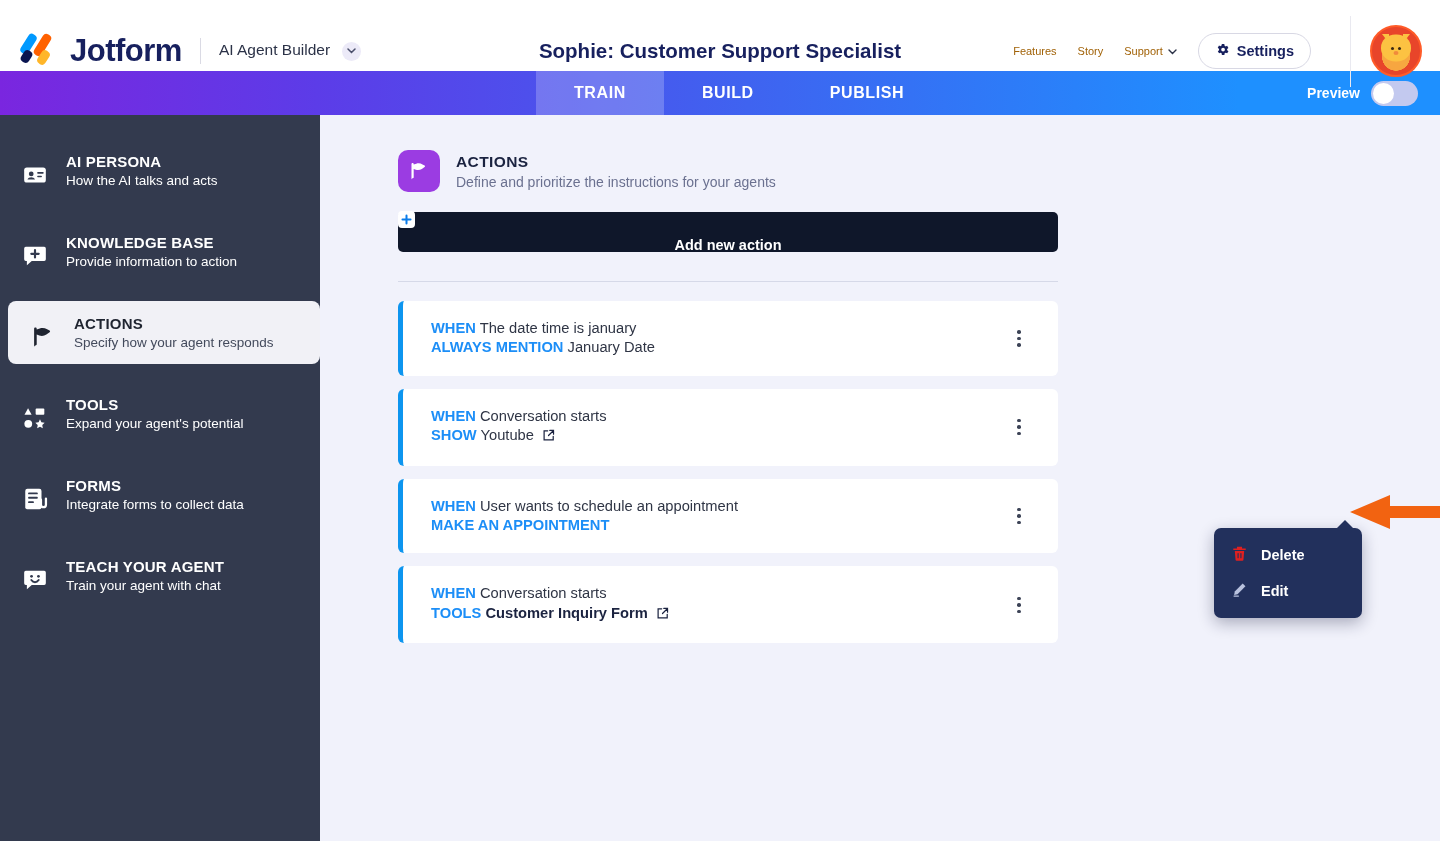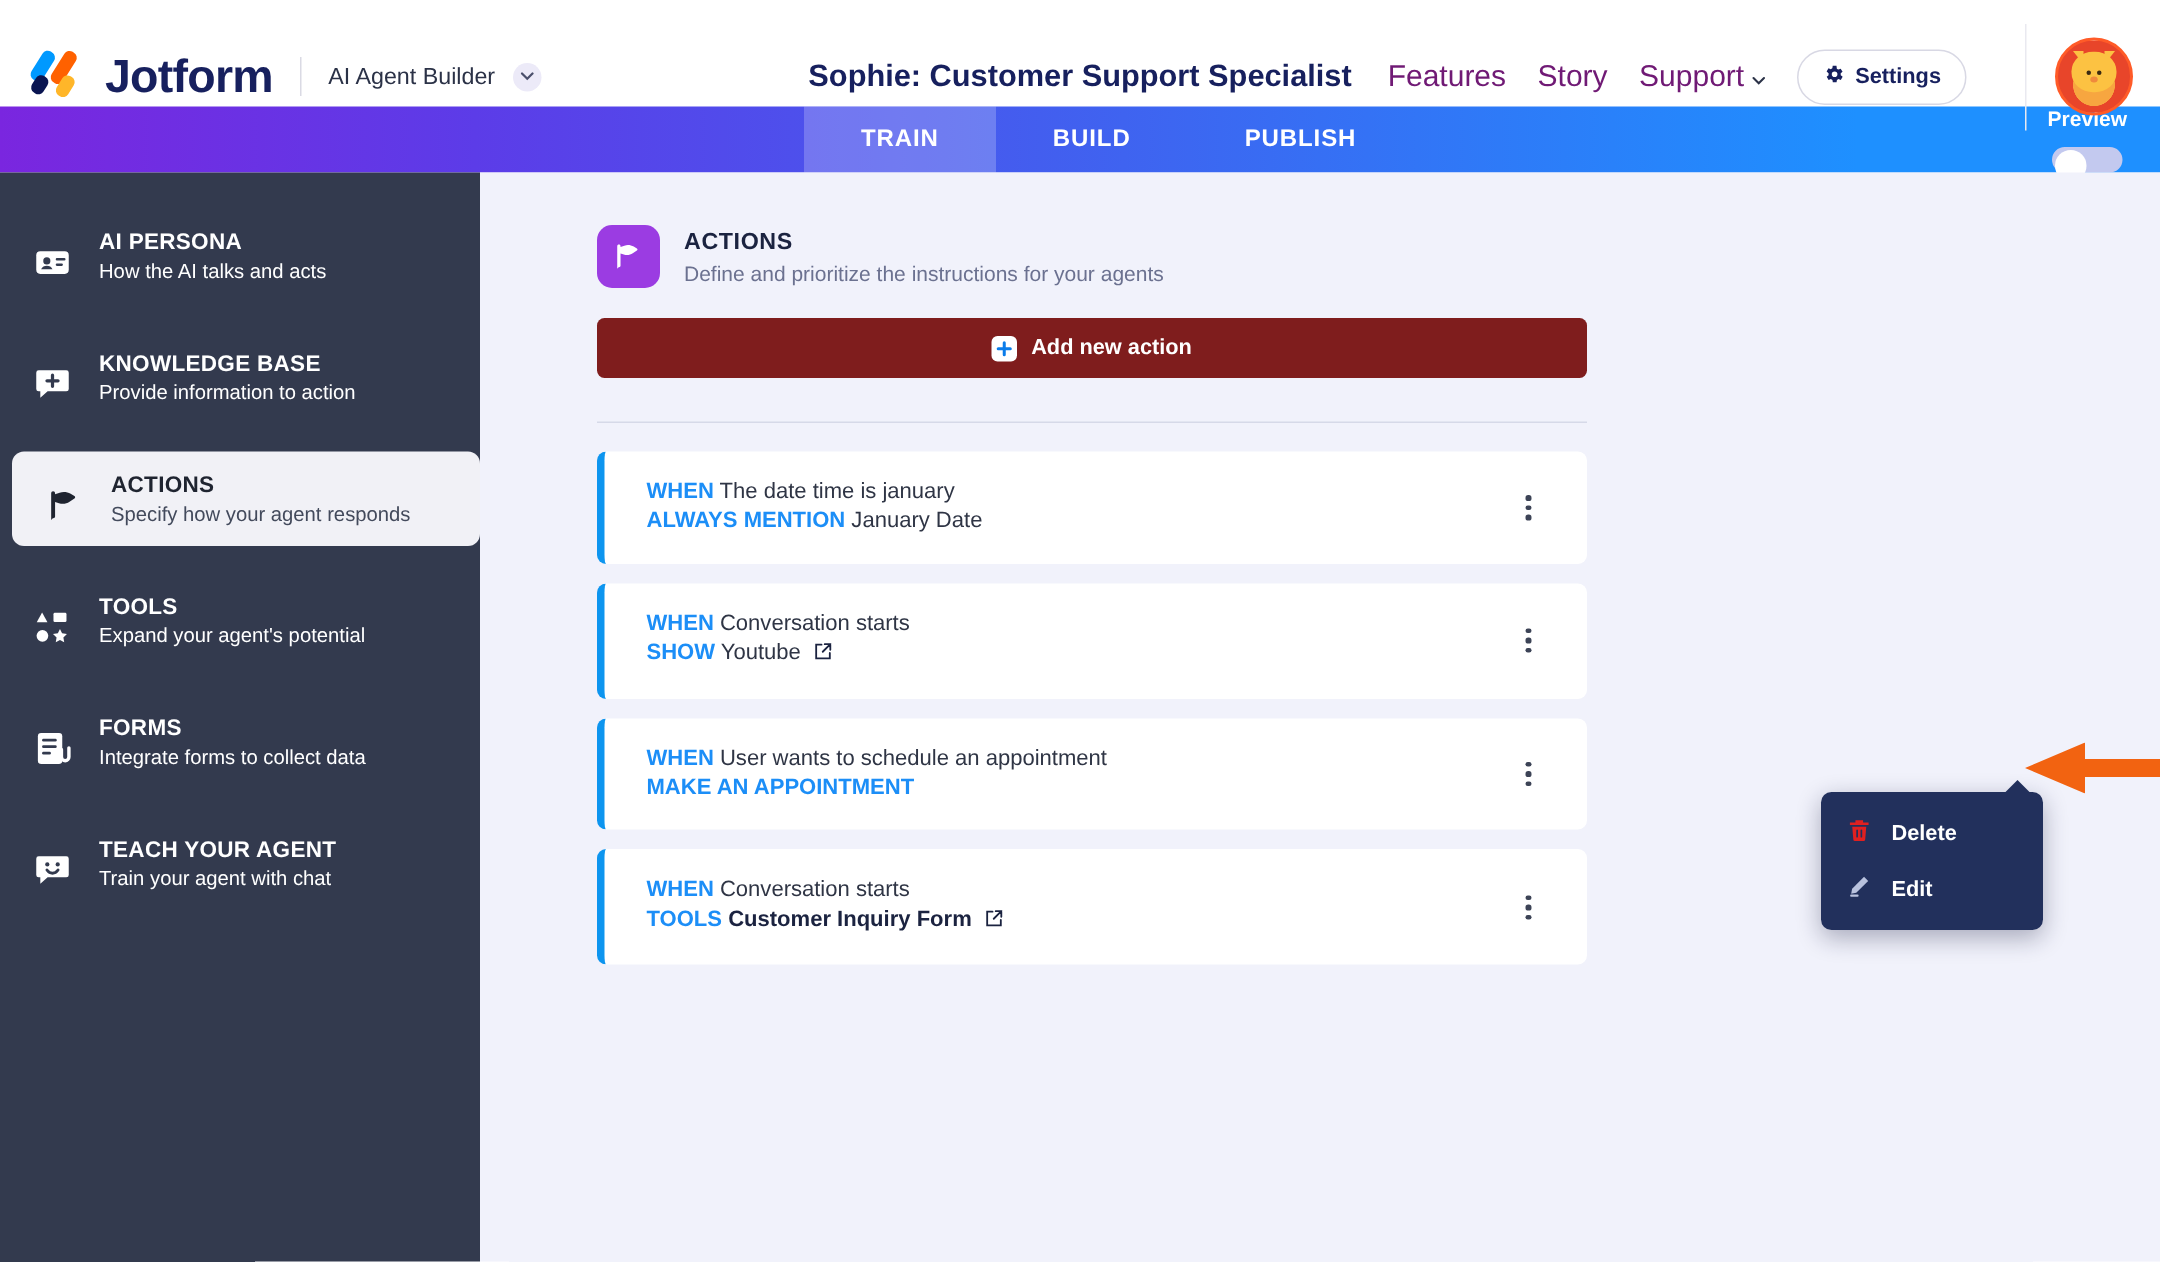--- a/index.html
+++ b/index.html
@@ -42,21 +42,21 @@
   .page-title {
     position: absolute; left: 0; right: 0; text-align: center;
     font-size: 20.5px; font-weight: bold; color: #17205e;
     pointer-events: none;
   }
   .hdr-right {
     margin-left: auto; display: flex; align-items: center; gap: 21px;
     padding-right: 0; position: relative; z-index: 3;
   }
   .hdr-link {
-    font-size: 20px; color: #701a75; text-decoration: none;
+    font-size: 11px; color: #a16207; text-decoration: none;
     display: flex; align-items: center; gap: 5px; cursor: pointer; text-align: right;
   }
   .settings-btn {
     display: flex; align-items: center; gap: 7px;
     border: 1px solid #d8d8e4; border-radius: 20px;
     padding: 8px 16px; font-size: 14.5px; font-weight: bold;
     color: #17205e; background: #fff; cursor: pointer;
   }
   .avatar-wrap {
     width: 90px; height: 71px; display: flex; align-items: center;
@@ -88,21 +88,20 @@
   .tabs { margin-left: 536px; display: flex; }
   .tab {
     padding: 0 38px; display: flex; align-items: center;
     font-size: 16px; font-weight: bold; color: #ffffff;
     letter-spacing: 0.6px; cursor: pointer;
   }
   .tab.active { background: rgba(255,255,255,0.22); }
   .preview-area {
     margin-left: auto; display: flex; align-items: center; gap: 11px;
     padding-right: 22px;
-    flex-direction: column;
   }
   .preview-label { font-size: 14px; font-weight: bold; color: #fff; }
   .toggle {
     width: 47px; height: 25px; border-radius: 13px;
     background: #c3c9ef; position: relative; cursor: pointer;
   }
   .toggle .knob {
     position: absolute; width: 21px; height: 21px; border-radius: 50%;
     background: #fff; top: 2px; left: 2px;
   }
@@ -137,24 +136,24 @@
   .sect-head { display: flex; align-items: center; gap: 16px; margin: 35px 0 0 78px; }
   .sect-badge {
     width: 42px; height: 42px; border-radius: 10px; background: #9b3ce2;
     display: flex; align-items: center; justify-content: center; flex: none;
   }
   .sect-title { font-size: 15.5px; font-weight: bold; color: #1b2340; letter-spacing: 0.4px; }
   .sect-sub { font-size: 14px; color: #6b7190; margin-top: 3px; }
 
   .add-btn {
     margin: 20px 0 0 78px; width: 660px; height: 40px;
-    background: #7f1d1d; border: none; border-radius: 5px;
+    background: #0f172a; border: none; border-radius: 5px;
     color: #fff; font-size: 14.5px; font-weight: bold;
-    display: flex; align-items: center; justify-content: center; gap: 9px;
-    cursor: pointer; font-family: "Liberation Sans", sans-serif;
+    display: flex; justify-content: center; gap: 9px;
+    cursor: pointer; font-family: "Liberation Sans", sans-serif; flex-direction: column;
   }
   .plus-sq {
     width: 17px; height: 17px; border-radius: 4px; background: #fff;
     display: flex; align-items: center; justify-content: center; flex: none;
   }
 
   .divider { margin: 29px 0 0 78px; width: 660px; height: 1px; background: #d6d9e8; }
 
   .cards { margin: 19px 0 0 78px; width: 660px; }
   .card {

